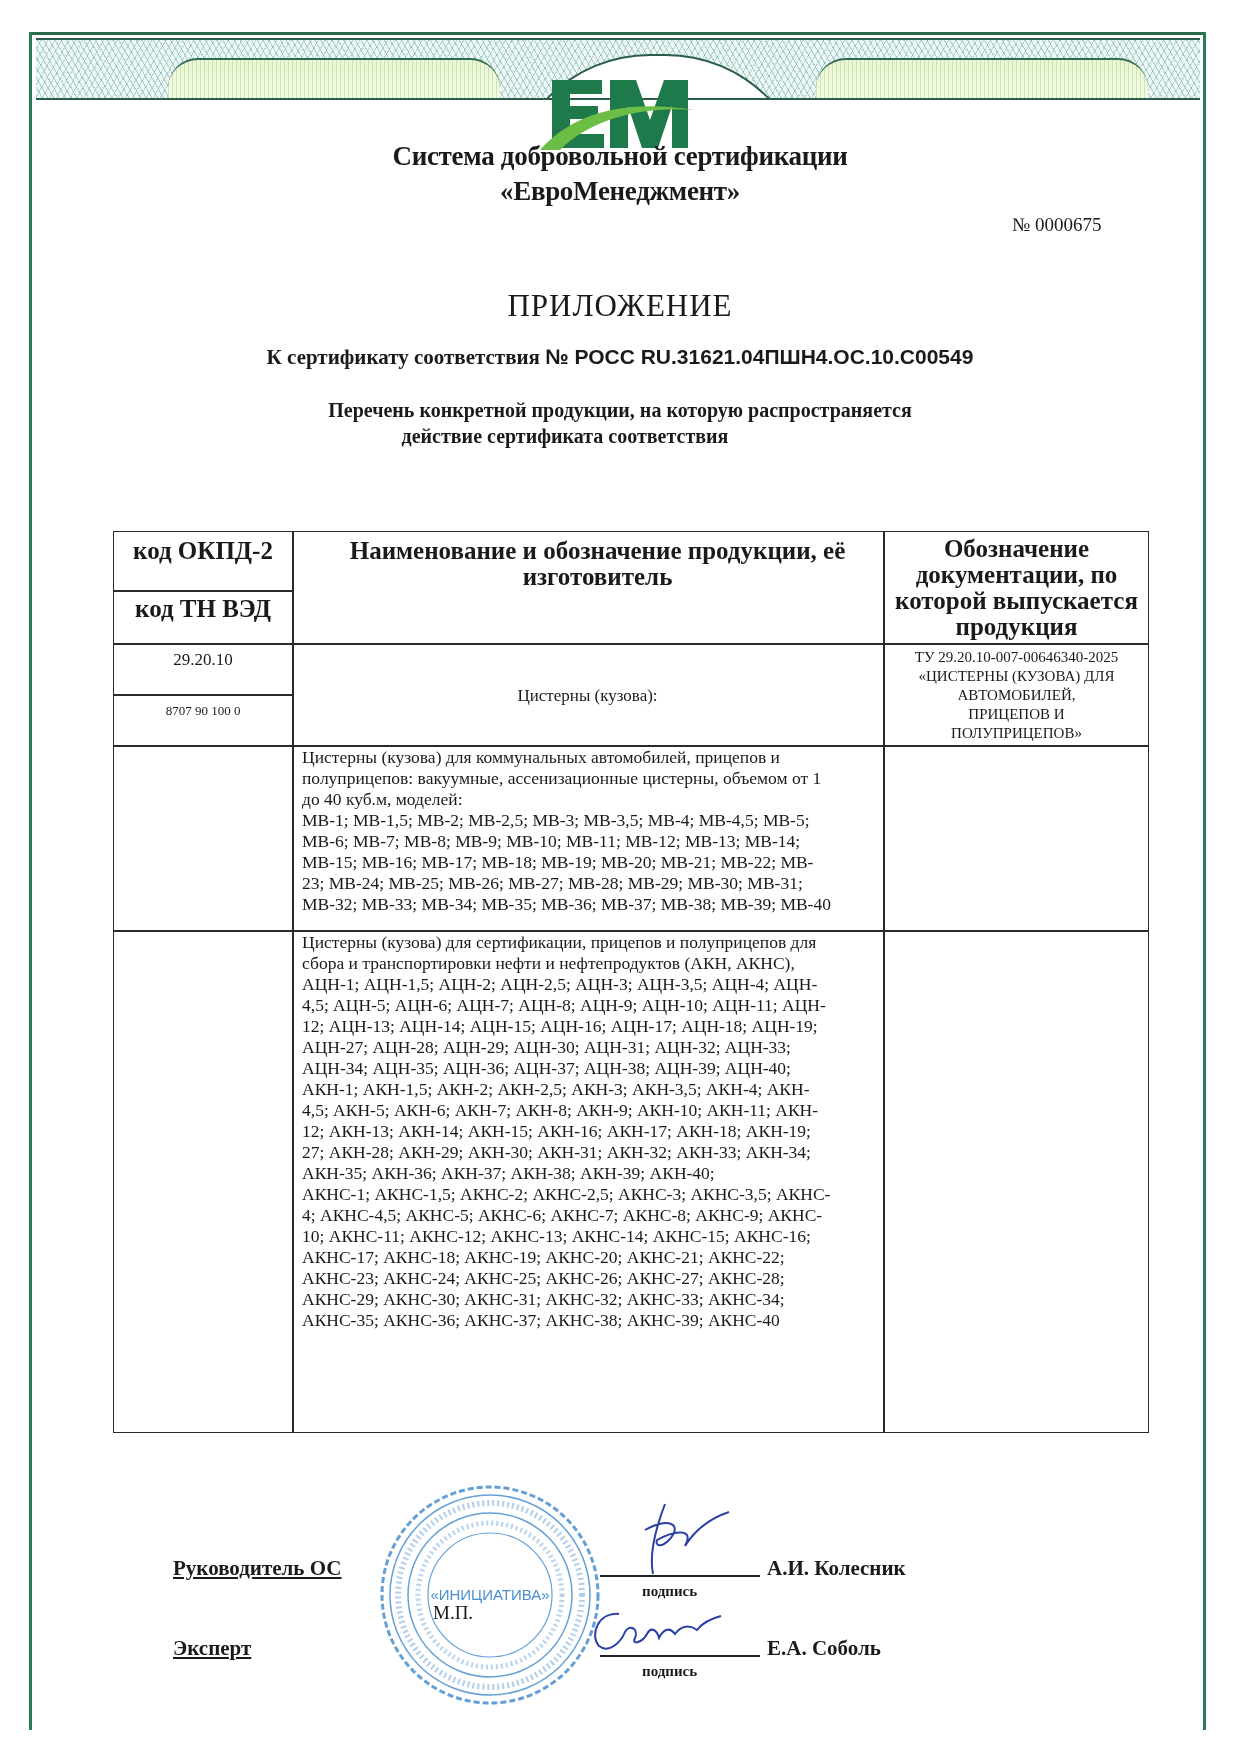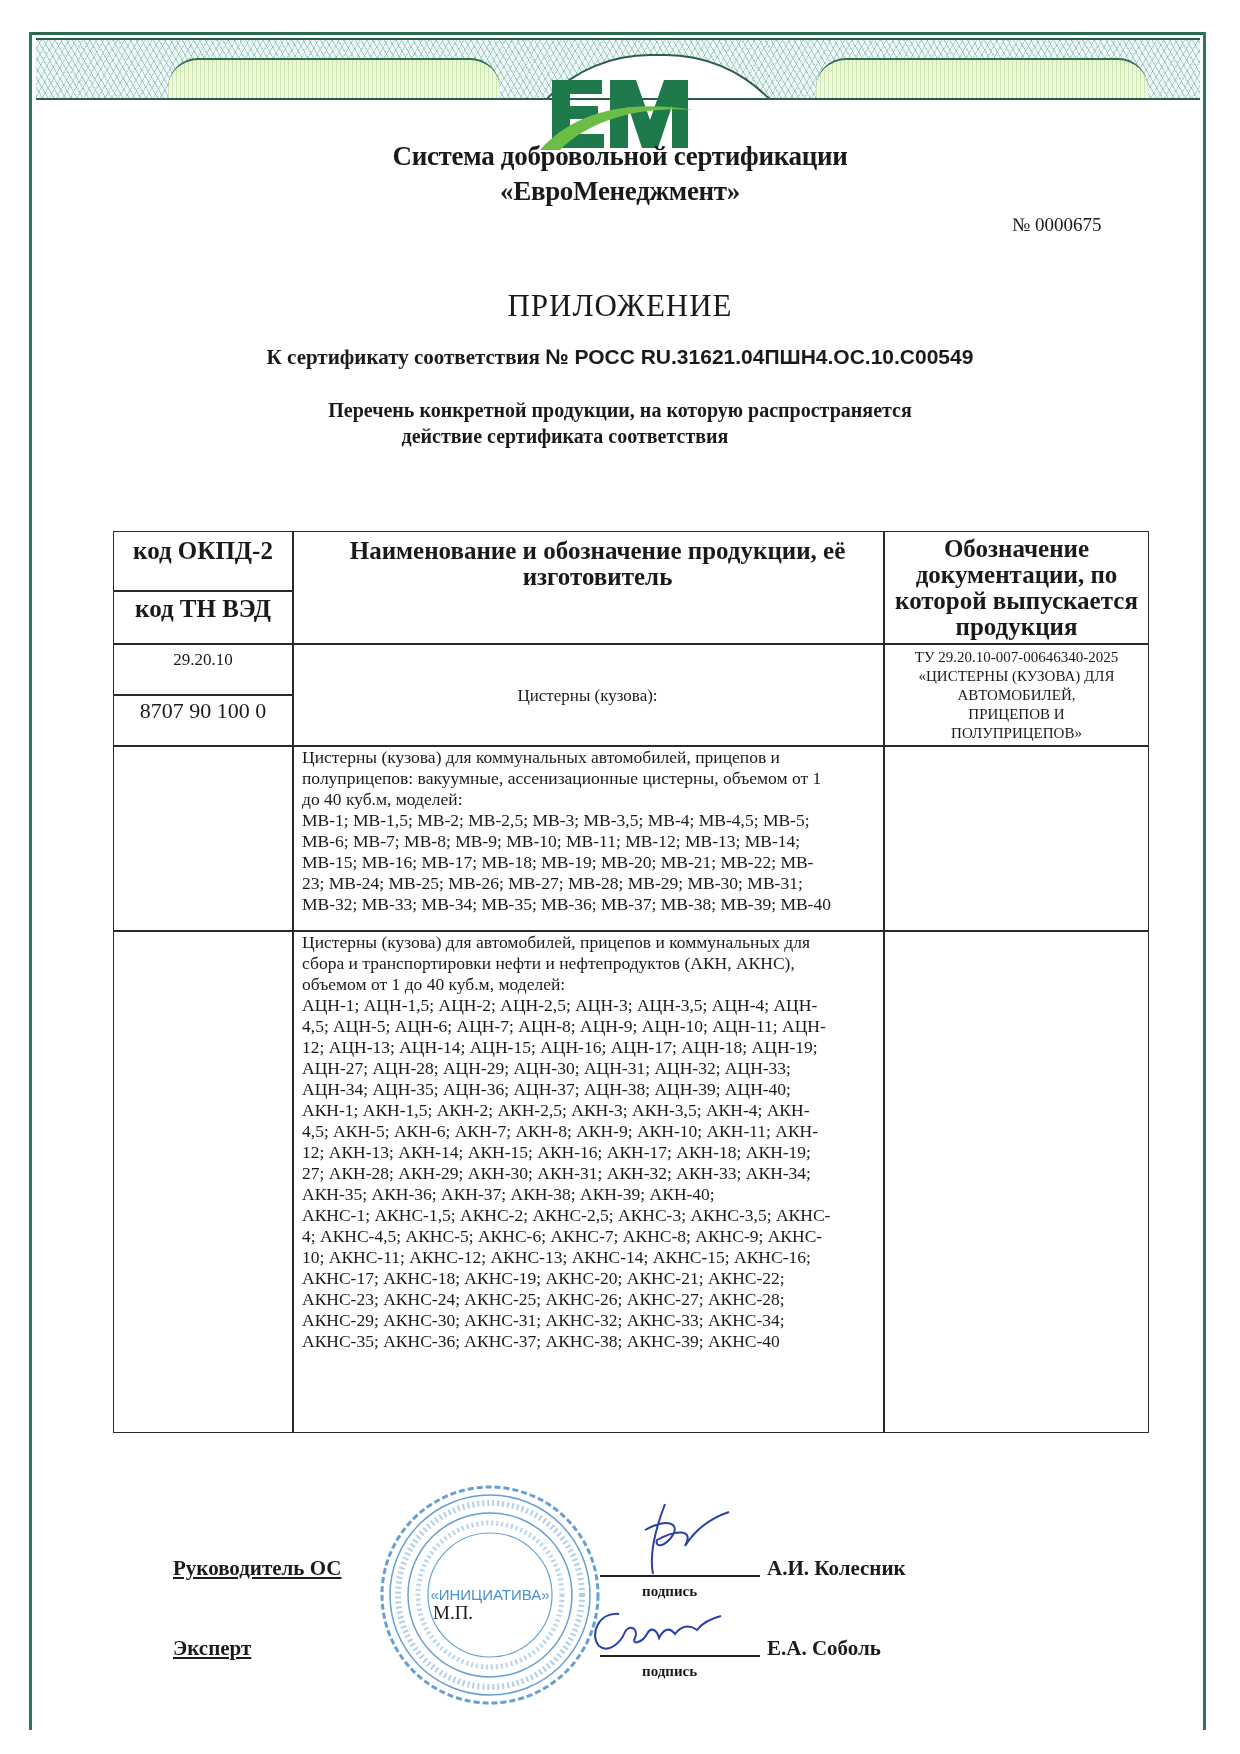--- a/index.html
+++ b/index.html
@@ -108,21 +108,21 @@
   <div class="cell hdr" style="left:0;width:178px;top:64px;">код ТН ВЭД</div>
   <div class="cell hdr" style="left:178px;width:591px;top:6px;padding-left:20px;">Наименование и обозначение продукции, её изготовитель</div>
   <div class="cell hdr" style="left:769px;width:267px;top:4px;">
     <div>Обозначение</div>
     <div>документации, по</div>
     <div>которой выпускается</div>
     <div>продукция</div>
   </div>
 
   <div class="cell txt c-center" style="left:0;width:178px;top:117px;font-size:17px;">29.20.10</div>
-  <div class="cell txt c-center" style="left:0;width:178px;top:168px;font-size:22px;">8707 90 100 0</div>
+  <div class="cell txt c-center" style="left:0;width:178px;top:168px;font-size:13px;">8707 90 100 0</div>
   <div class="cell txt c-center" style="left:178px;width:591px;top:117px;font-size:17px;margin-top:36px;">Цистерны (кузова):</div>
   <div class="cell doc-cell" style="left:769px;width:267px;top:116px;">
     <div>ТУ 29.20.10-007-00646340-2025</div>
     <div>«ЦИСТЕРНЫ (КУЗОВА) ДЛЯ</div>
     <div>АВТОМОБИЛЕЙ,</div>
     <div>ПРИЦЕПОВ И</div>
     <div>ПОЛУПРИЦЕПОВ»</div>
   </div>
 
   <div class="cell txt" style="left:178px;width:591px;top:215px;">
@@ -130,23 +130,22 @@
     <div>полуприцепов: вакуумные, ассенизационные цистерны, объемом от 1</div>
     <div>до 40 куб.м, моделей:</div>
     <div>МВ-1; МВ-1,5; МВ-2; МВ-2,5; МВ-3; МВ-3,5; МВ-4; МВ-4,5; МВ-5;</div>
     <div>МВ-6; МВ-7; МВ-8; МВ-9; МВ-10; МВ-11; МВ-12; МВ-13; МВ-14;</div>
     <div>МВ-15; МВ-16; МВ-17; МВ-18; МВ-19; МВ-20; МВ-21; МВ-22; МВ-</div>
     <div>23; МВ-24; МВ-25; МВ-26; МВ-27; МВ-28; МВ-29; МВ-30; МВ-31;</div>
     <div>МВ-32; МВ-33; МВ-34; МВ-35; МВ-36; МВ-37; МВ-38; МВ-39; МВ-40</div>
   </div>
 
   <div class="cell txt" style="left:178px;width:591px;top:400px;">
-    <div>Цистерны (кузова) для автомобилей, прицепов и коммунальных для</div>
+    <div>Цистерны (кузова) для сертификации, прицепов и полуприцепов для</div>
     <div>сбора и транспортировки  нефти и нефтепродуктов (АКН, АКНС),</div>
-    <div>объемом от 1 до 40 куб.м, моделей:</div>
     <div>АЦН-1; АЦН-1,5; АЦН-2; АЦН-2,5; АЦН-3; АЦН-3,5; АЦН-4; АЦН-</div>
     <div>4,5; АЦН-5; АЦН-6; АЦН-7; АЦН-8; АЦН-9; АЦН-10; АЦН-11; АЦН-</div>
     <div>12; АЦН-13; АЦН-14; АЦН-15; АЦН-16; АЦН-17; АЦН-18; АЦН-19;</div>
     <div>АЦН-27; АЦН-28; АЦН-29; АЦН-30; АЦН-31; АЦН-32; АЦН-33;</div>
     <div>АЦН-34; АЦН-35; АЦН-36; АЦН-37; АЦН-38; АЦН-39; АЦН-40;</div>
     <div>АКН-1; АКН-1,5; АКН-2; АКН-2,5; АКН-3; АКН-3,5; АКН-4; АКН-</div>
     <div>4,5; АКН-5; АКН-6; АКН-7; АКН-8; АКН-9; АКН-10; АКН-11; АКН-</div>
     <div>12; АКН-13; АКН-14; АКН-15; АКН-16; АКН-17; АКН-18; АКН-19;</div>
     <div>27; АКН-28; АКН-29; АКН-30; АКН-31; АКН-32; АКН-33; АКН-34;</div>
     <div>АКН-35; АКН-36; АКН-37; АКН-38; АКН-39; АКН-40;</div>

